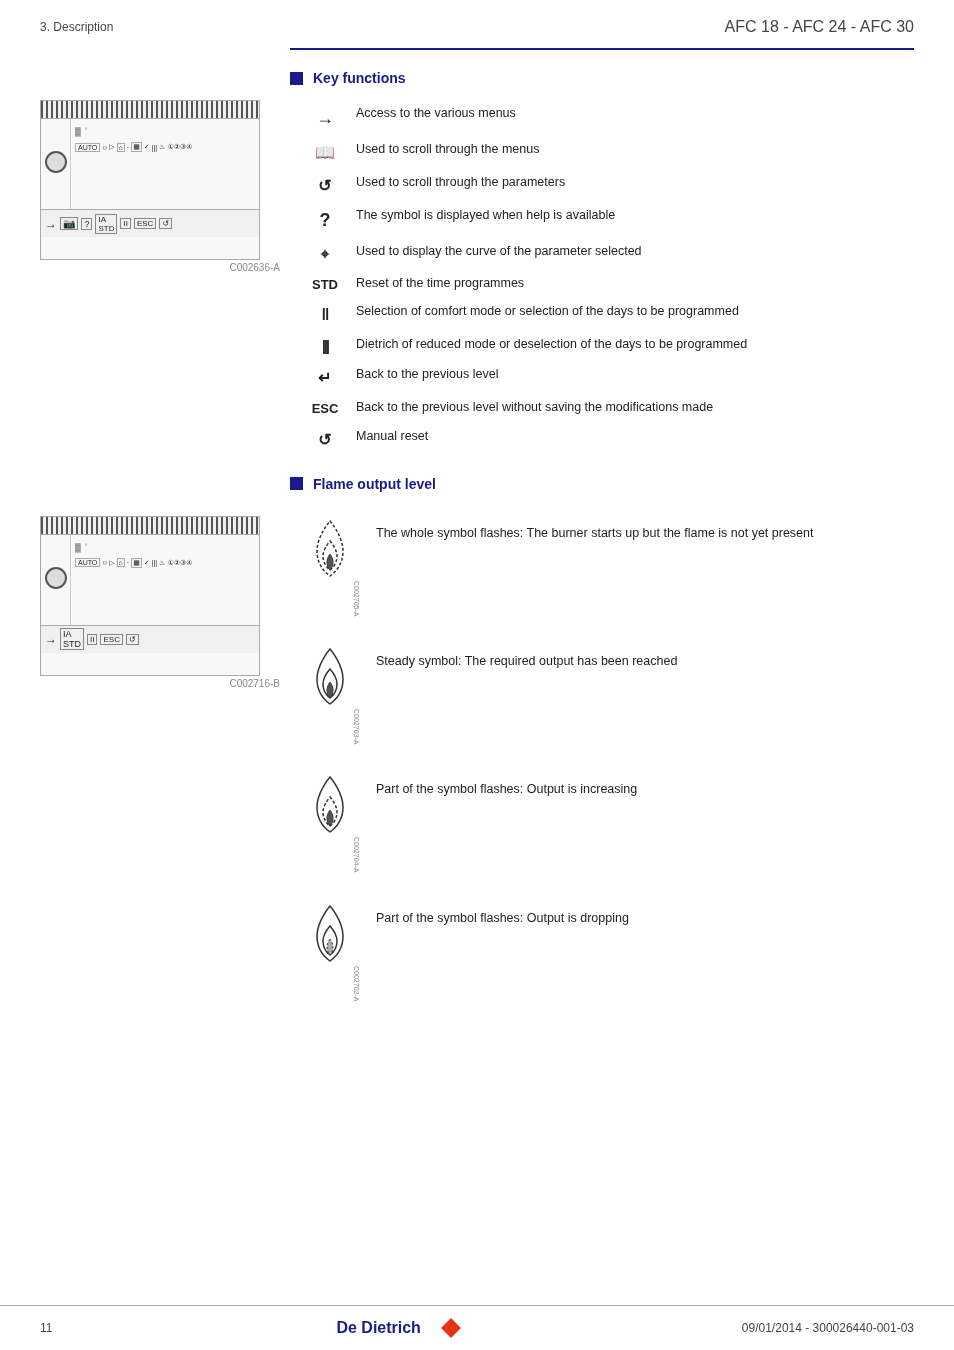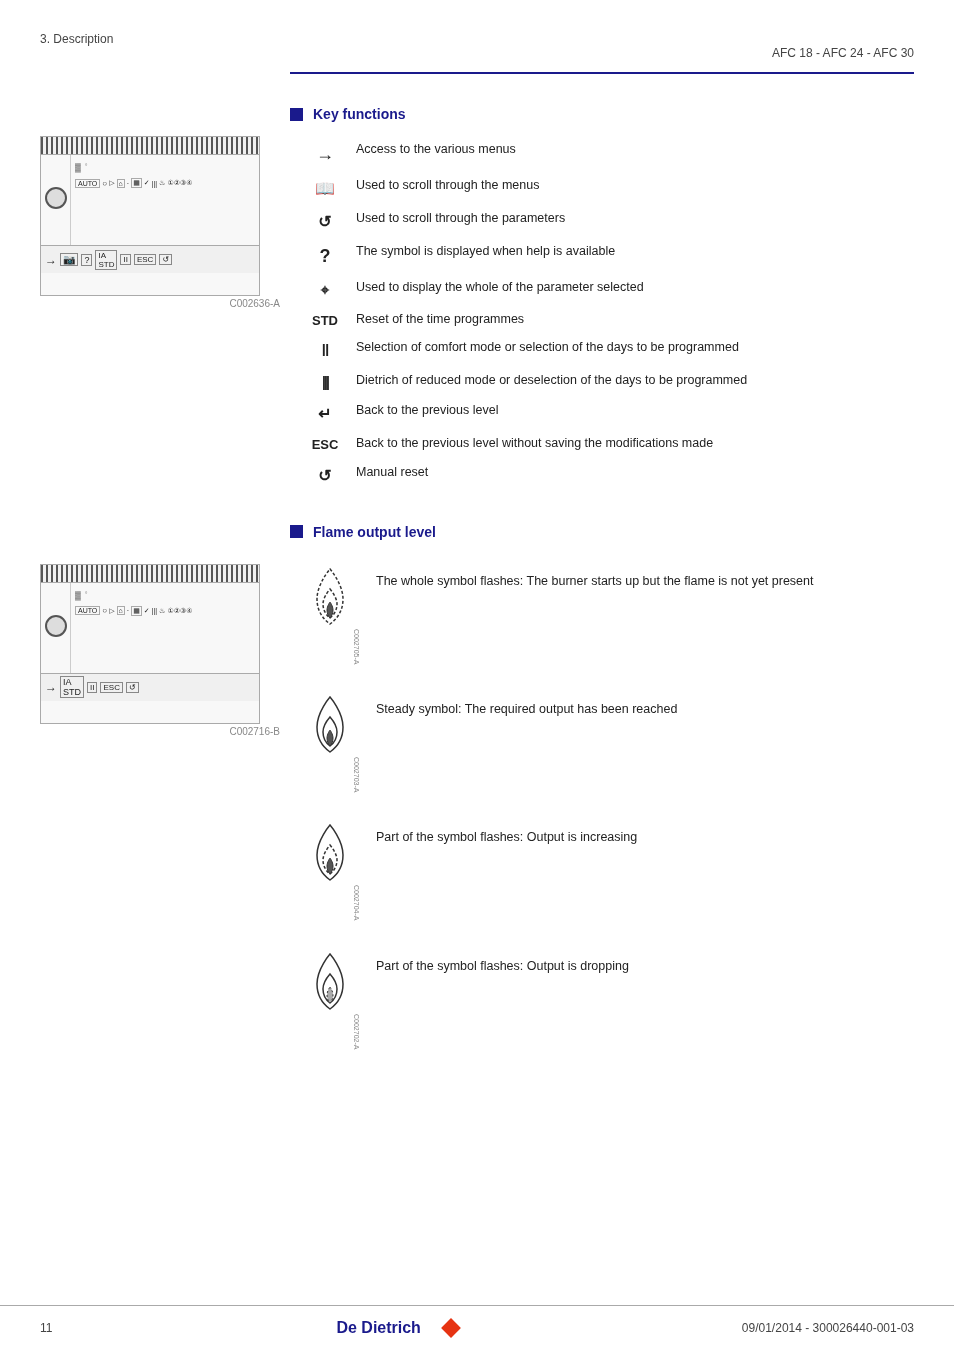--- a/index.html
+++ b/index.html
@@ -26,23 +26,22 @@
       justify-content: space-between;
       align-items: center;
       padding: 18px 40px 8px 40px;
       border-bottom: none;
     }
     .header-left {
       font-size: 12px;
       color: #444;
     }
     .header-right {
-      font-size: 12px;
+      font-size: 16px;
       color: #444;
-      margin-top: 28px;
     }
 
     
     .section-title-block {
       padding: 18px 40px 10px 290px;
     }
     .section-number {
       font-weight: bold;
       font-size: 15px;
       color: #1a1a8c;
@@ -64,21 +63,20 @@
       flex-direction: column;
       padding: 20px 40px 20px 40px;
     }
 
     
     .subsection-heading {
       display: flex;
       align-items: center;
       margin-bottom: 14px;
       margin-left: 250px;
-      margin-top: 12px;
     }
     .blue-square {
       width: 13px;
       height: 13px;
       background: #1a1a8c;
       margin-right: 10px;
       flex-shrink: 0;
     }
     .subsection-title {
       font-weight: bold;
@@ -347,21 +345,21 @@
             <tr>
               <td style="font-size:16px;">↺</td>
               <td>Used to scroll through the parameters</td>
             </tr>
             <tr>
               <td style="font-size:18px;font-weight:bold;">?</td>
               <td>The symbol is displayed when help is available</td>
             </tr>
             <tr>
               <td style="font-size:15px;">⌖</td>
-              <td>Used to display the whole of the parameter selected</td>
+              <td>Used to display the curve of the parameter selected</td>
             </tr>
             <tr>
               <td style="font-size:13px;font-weight:bold;">STD</td>
               <td>Reset of the time programmes</td>
             </tr>
             <tr>
               <td style="font-size:16px;font-weight:bold;letter-spacing:-1px;">‖</td>
               <td>Selection of comfort mode or selection of the days to be programmed</td>
             </tr>
             <tr>

